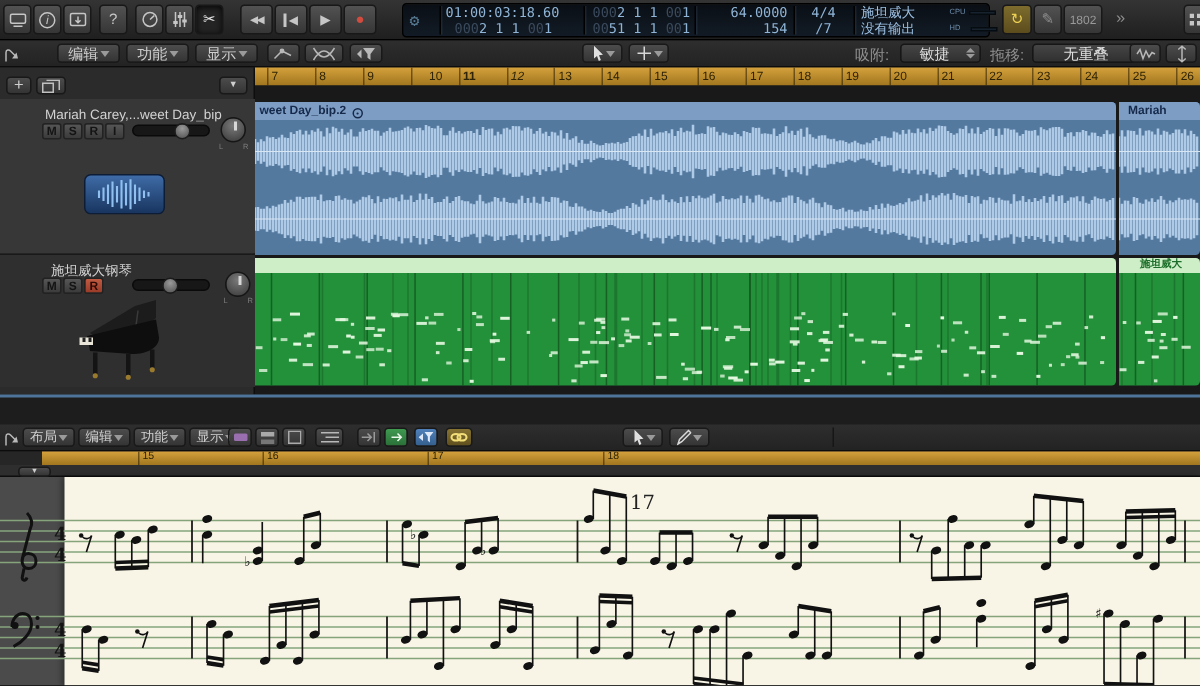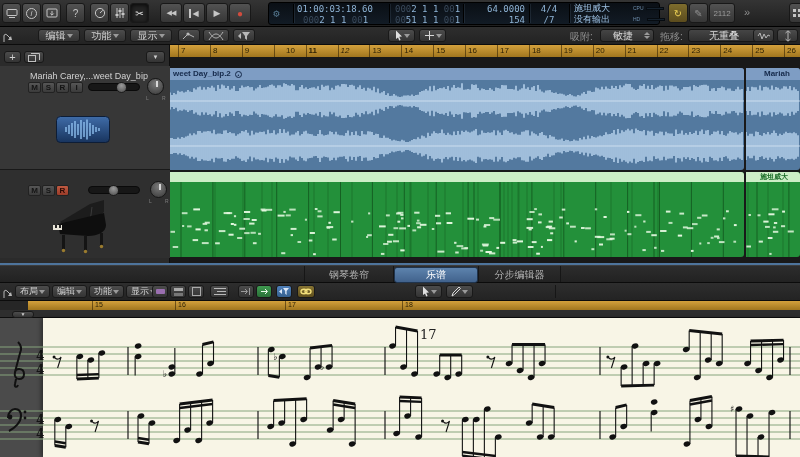--- a/index.html
+++ b/index.html
@@ -154,21 +154,21 @@
         </div>
     </div>
 
     <div class="tbtn" style="left:668px;width:20px;background:linear-gradient(#7d6c2d,#5c4c1d);color:#ecd054">
         <span>↻</span>
       </div>
     <div class="tbtn" style="left:689px;width:19px;color:#8e8e8e">
         <span>✎</span>
       </div>
     <div class="tbtn" style="left:709px;width:26px;font-size:8px;color:#9a9a9a">
-        <span>2112</span>
+        <span>1802</span>
       </div>
     <div class="abs" style="left:744px;top:6px;color:#8e8e8e;font-size:11px"><span>»</span></div>
     <div class="tbtn" style="left:789px;width:16px">
         <svg width="9" height="9" xmlns="http://www.w3.org/2000/svg">
           <g fill="#c6c6c6">
             <rect x="0" y="0" width="3" height="3"></rect>
             <rect x="5" y="0" width="3" height="3"></rect>
             <rect x="0" y="5" width="3" height="3"></rect>
             <rect x="5" y="5" width="3" height="3"></rect>
           </g>
@@ -343,20 +343,21 @@
               <line x1="40" y1="11" x2="40" y2="16"></line>
               <line x1="43" y1="12" x2="43" y2="15"></line>
             </g>
           </svg>
       </div>
     </div>
 
     <div class="abs" style="left:0;top:124px;width:170px;height:1px;background:#191919"></div>
 
     <div class="abs" style="left:0;top:125px;width:170px;height:88px;background:#2f2f2f">
+      <div class="trkname" style="left:34px;top:4px;width:130px">施坦威大钢琴</div>
       <div class="mbox" style="left:28px;top:15px">M</div>
       <div class="mbox" style="left:42px;top:15px">S</div>
       <div class="mbox rec" style="left:56px;top:15px">R</div>
       <div class="fader" style="left:88px;top:16px"></div>
       <div class="fthumb" style="left:108px;top:14.5px"></div>
       <div class="knob" style="left:150px;top:11px">
           <i></i>
         </div>
       <span class="klab" style="left:149px;top:28px">L</span>
         <span class="klab" style="left:165px;top:28px">R</span>
@@ -956,21 +957,21 @@
           <line x1="562" y1="52.2" x2="562" y2="79.8" stroke="#aecae6" stroke-width="1.7"></line>
           <line x1="564" y1="52.7" x2="564" y2="79.3" stroke="#aecae6" stroke-width="1.7"></line>
           <line x1="566" y1="52.3" x2="566" y2="79.7" stroke="#aecae6" stroke-width="1.7"></line>
           <line x1="568" y1="54.4" x2="568" y2="77.6" stroke="#aecae6" stroke-width="1.7"></line>
           <line x1="570" y1="53.3" x2="570" y2="78.7" stroke="#aecae6" stroke-width="1.7"></line>
           <line x1="572" y1="52.0" x2="572" y2="80.0" stroke="#aecae6" stroke-width="1.7"></line>
           <line x1="0" y1="66" x2="574" y2="66" stroke="#d8e6f4" stroke-width="0.8"></line>
         </svg>
     </div>
     <div class="region" style="left:576px;top:11px;width:54px;height:102px;background:#53799f">
-      <div class="rhead" style="height:12px;background:#7e9dc4;color:#15294a;font-size:8px;line-height:12px"><span style="margin-left:18px">Mariah</span></div>
+      <div class="rhead" style="height:12px;background:#7e9dc4;color:#15294a;font-size:8px;line-height:12px"><span style="margin-left:6px">Mariah</span></div>
       <svg id="wave2" width="54" height="90" style="position:absolute;left:0;top:12px" xmlns="http://www.w3.org/2000/svg">
           <line x1="0" y1="10.9" x2="0" y2="31.1" stroke="#aecae6" stroke-width="1.7"></line>
           <line x1="2" y1="6.9" x2="2" y2="35.1" stroke="#aecae6" stroke-width="1.7"></line>
           <line x1="4" y1="11.0" x2="4" y2="31.0" stroke="#aecae6" stroke-width="1.7"></line>
           <line x1="6" y1="6.8" x2="6" y2="35.2" stroke="#aecae6" stroke-width="1.7"></line>
           <line x1="8" y1="7.2" x2="8" y2="34.8" stroke="#aecae6" stroke-width="1.7"></line>
           <line x1="10" y1="7.3" x2="10" y2="34.7" stroke="#aecae6" stroke-width="1.7"></line>
           <line x1="12" y1="9.8" x2="12" y2="32.2" stroke="#aecae6" stroke-width="1.7"></line>
           <line x1="14" y1="5.5" x2="14" y2="36.5" stroke="#aecae6" stroke-width="1.7"></line>
           <line x1="16" y1="10.4" x2="16" y2="31.6" stroke="#aecae6" stroke-width="1.7"></line>
@@ -1272,29 +1273,20 @@
           <rect x="17.3" y="38.6" width="5.3" height="2" fill="#e4f8e0" opacity="0.96"></rect>
           <rect x="19.0" y="43.9" width="4.8" height="2" fill="#e4f8e0" opacity="0.82"></rect>
           <rect x="35.0" y="43.2" width="4.1" height="2" fill="#e4f8e0" opacity="0.83"></rect>
           <rect x="21.8" y="55.0" width="4.7" height="2" fill="#e4f8e0" opacity="0.95"></rect>
         </svg>
     </div>
   </div>
 
   <div id="blueline"></div>
 
-  <div id="tabbar">
-    <div class="tabsep" style="left:304px"></div>
-    <div class="tabsep" style="left:393px"></div>
-    <div class="tabsep" style="left:478px"></div>
-    <div class="tabsep" style="left:560px"></div>
-    <div class="tab" style="left:305px;width:88px">钢琴卷帘</div>
-    <div class="tab sel" style="left:394px;width:84px">乐谱</div>
-    <div class="tab" style="left:479px;width:81px">分步编辑器</div>
-  </div>
 
   <div class="bar2" style="top:283px">
     <div class="abs" style="left:2px;top:3px"><svg width="13" height="12" xmlns="http://www.w3.org/2000/svg">
           <path d="M2,10 L2,4 C2,2 4,2 5,3 L9,7" fill="none" stroke="#b8b8b8"></path>
           <path d="M9,4 L10,8 L6,8 Z" fill="#b8b8b8"></path>
         </svg></div>
     <div class="mbtn" style="left:15px;width:35px;font-size:9px">
         <span>布局</span>
         <span class="caret"></span>
       </div>

